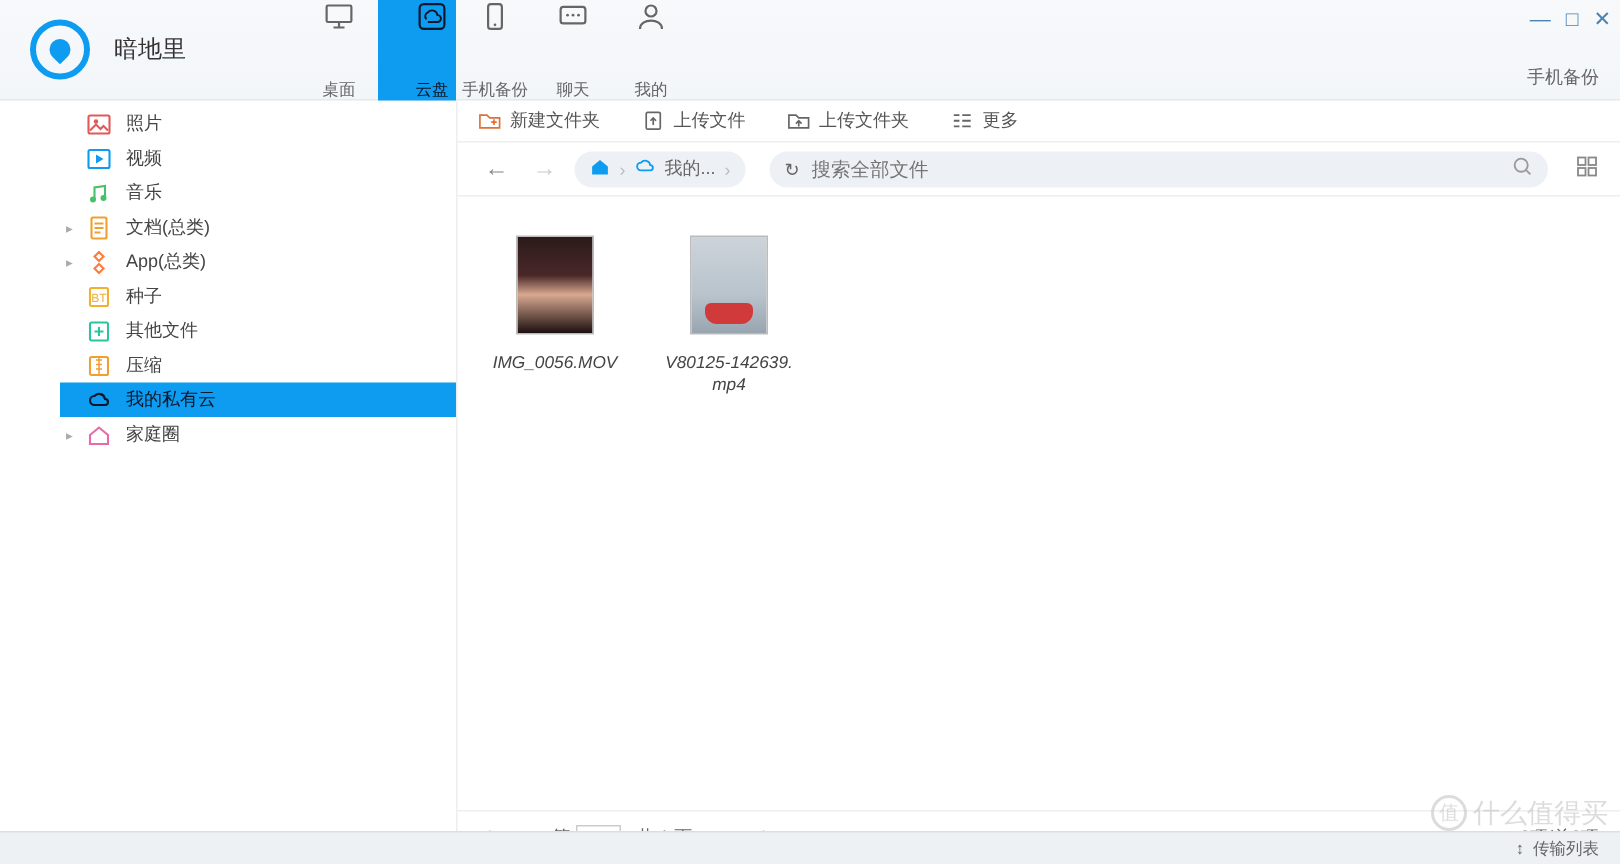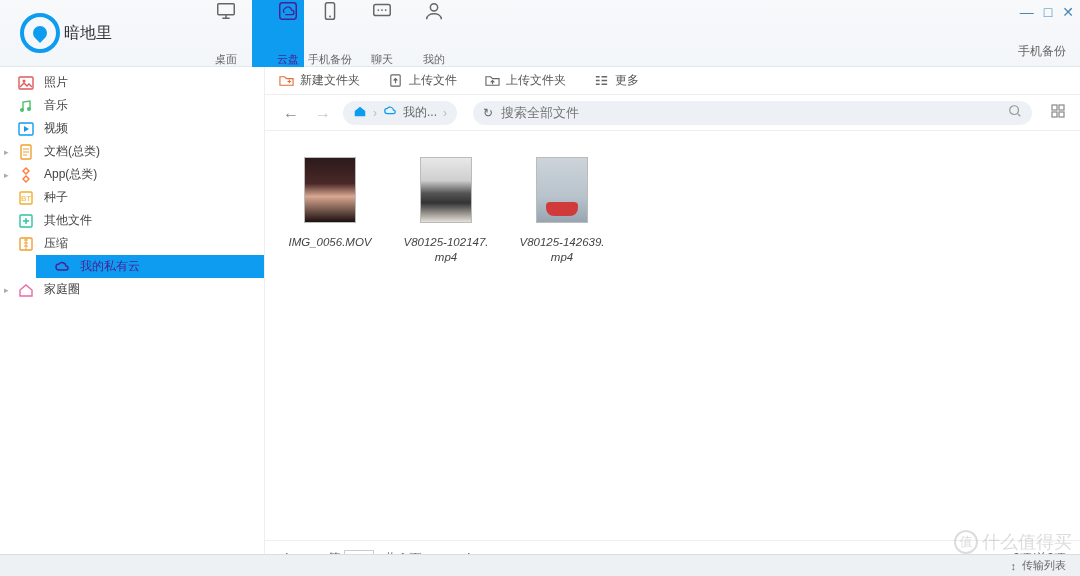--- a/index.html
+++ b/index.html
@@ -2,37 +2,37 @@
 <html><head>
 <meta charset="utf-8">
 <style>
 * { margin: 0; padding: 0; box-sizing: border-box; font-family: "Microsoft YaHei", Arial, sans-serif; }
 body { width: 1080px; height: 576px; background: #fff; font-size: 12px; color: #333; overflow: hidden; position: relative; }
 
 .header { height: 67px; background: linear-gradient(#f7f9fb,#f3f6f9); border-bottom: 1px solid #e5e8eb; display: flex; align-items: center; position: relative; }
 .logo-area { display: flex; align-items: center; padding-left: 20px; width: 200px; }
 .logo-circle { width: 40px; height: 40px; border: 4px solid #0d9cf0; border-radius: 50%; position: relative; display: flex; align-items: center; justify-content: center; }
 .logo-circle::after { content: ""; width: 14px; height: 14px; background: #0d9cf0; border-radius: 50% 50% 50% 0; transform: rotate(-45deg); }
-.app-title { font-size: 16px; margin-left: 4px; color: #333; }
+.app-title { font-size: 16px; margin-left: 16px; color: #333; }
 
 .top-tabs { display: flex; height: 100%; }
 .top-tab { width: 52px; height: 67px; display: flex; flex-direction: column; align-items: center; justify-content: space-between; color: #666; cursor: pointer; gap: 4px; }
-.top-tab.active { background: #0d9cf0; color: #4c1d95; padding-left: 20px; }
+.top-tab.active { background: #0d9cf0; color: #0f172a; padding-left: 20px; }
 .top-tab svg { width: 22px; height: 22px; }
 .top-tab span { font-size: 11px; }
 
 .win-controls { position: absolute; top: 4px; right: 6px; display: flex; gap: 10px; color: #4a84b4; }
 .win-controls span { cursor: pointer; font-size: 14px; }
 .ext-link { position: absolute; bottom: 6px; right: 14px; color: #666; font-size: 12px; cursor: pointer; }
 
-.body-area { display: flex; height: calc(100% - 67px); }
+.body-area { display: flex; height: calc(100% - 67px); padding-left: 40px; }
 
 .sidebar { width: 265px; border-right: 1px solid #eee; padding-top: 4px; }
 .side-item { height: 23px; display: flex; align-items: center; padding-left: 18px; gap: 10px; cursor: pointer; color: #444; position: relative; }
-.side-item.active { background: #0d9cf0; color: #4c1d95; margin-left: 36px; }
+.side-item.active { background: #0d9cf0; color: #0f172a; }
 .side-item .tri { position: absolute; left: 4px; font-size: 9px; color: #aaa; }
 .side-ic { width: 16px; height: 16px; display: flex; align-items: center; justify-content: flex-start; }
 
 .main { flex: 1; display: flex; flex-direction: column; }
 .toolbar { height: 28px; display: flex; align-items: center; gap: 28px; padding-left: 14px; border-bottom: 1px solid #eee; color: #555; }
 .tool-btn { display: flex; align-items: center; gap: 6px; cursor: pointer; }
 .tool-btn svg { width: 15px; height: 15px; }
 
 .nav-row { height: 36px; display: flex; align-items: center; padding: 0 14px; gap: 8px; border-bottom: 1px solid #eee; }
 .nav-arrow { color: #888; cursor: pointer; padding: 0 4px; font-size: 16px; }
@@ -126,35 +126,35 @@
             <rect x="1" y="2" width="14" height="12" rx="1" fill="none" stroke="#e05a5a" stroke-width="1.4"></rect>
             <circle cx="6" cy="6" r="1.5" fill="#e05a5a"></circle>
             <path d="M2 12l4-4 3 3 2-2 3 3" fill="none" stroke="#e05a5a" stroke-width="1.4"></path>
           </svg>
         </span>
       <span>照片</span>
     </div>
     <div class="side-item">
       <span class="side-ic">
           <svg width="16" height="16" viewBox="0 0 16 16">
+            <rect x="1" y="2" width="14" height="12" rx="1" fill="none" stroke="#0d9cf0" stroke-width="1.4"></rect>
+            <path d="M6 5v6l5-3z" fill="#0d9cf0"></path>
+          </svg>
+        </span>
+      <span>视频</span>
+    </div>
+    <div class="side-item">
+      <span class="side-ic">
+          <svg width="16" height="16" viewBox="0 0 16 16">
             <path d="M5 12V4l7-1v8" fill="none" stroke="#4ac06a" stroke-width="1.4"></path>
             <circle cx="4" cy="12" r="2" fill="#4ac06a"></circle>
             <circle cx="11" cy="11" r="2" fill="#4ac06a"></circle>
           </svg>
         </span>
       <span>音乐</span>
-    </div>
-    <div class="side-item">
-      <span class="side-ic">
-          <svg width="16" height="16" viewBox="0 0 16 16">
-            <rect x="1" y="2" width="14" height="12" rx="1" fill="none" stroke="#0d9cf0" stroke-width="1.4"></rect>
-            <path d="M6 5v6l5-3z" fill="#0d9cf0"></path>
-          </svg>
-        </span>
-      <span>视频</span>
     </div>
     <div class="side-item">
       <span class="tri">▸</span>
       <span class="side-ic">
           <svg width="16" height="16" viewBox="0 0 16 16">
             <rect x="3" y="1" width="10" height="14" rx="1" fill="none" stroke="#f0a030" stroke-width="1.4"></rect>
             <path d="M5 5h6M5 8h6M5 11h4" stroke="#f0a030" stroke-width="1.2"></path>
           </svg>
         </span>
       <span>文档(总类)</span>
@@ -276,24 +276,20 @@
             <rect x="9" y="9" width="5" height="5" fill="none" stroke="#888" stroke-width="1.2"></rect>
           </svg></span>
     </div>
 
     <div class="file-grid">
       <div class="file-card">
         <div class="thumb t1"></div>
         <div class="file-name">IMG_0056.MOV</div>
       </div>
       <div class="file-card">
-        <div class="thumb t2"></div>
-        <div class="file-name">V80125-102147.mp4</div>
-      </div>
-      <div class="file-card">
         <div class="thumb t3"></div>
         <div class="file-name">V80125-142639.mp4</div>
       </div>
     </div>
 
     <div class="pager">
       <span class="pg-btn">|◀</span>
       <span class="pg-btn">◀</span>
       <span>第</span>
       <input class="pg-input" value="1" style="">

